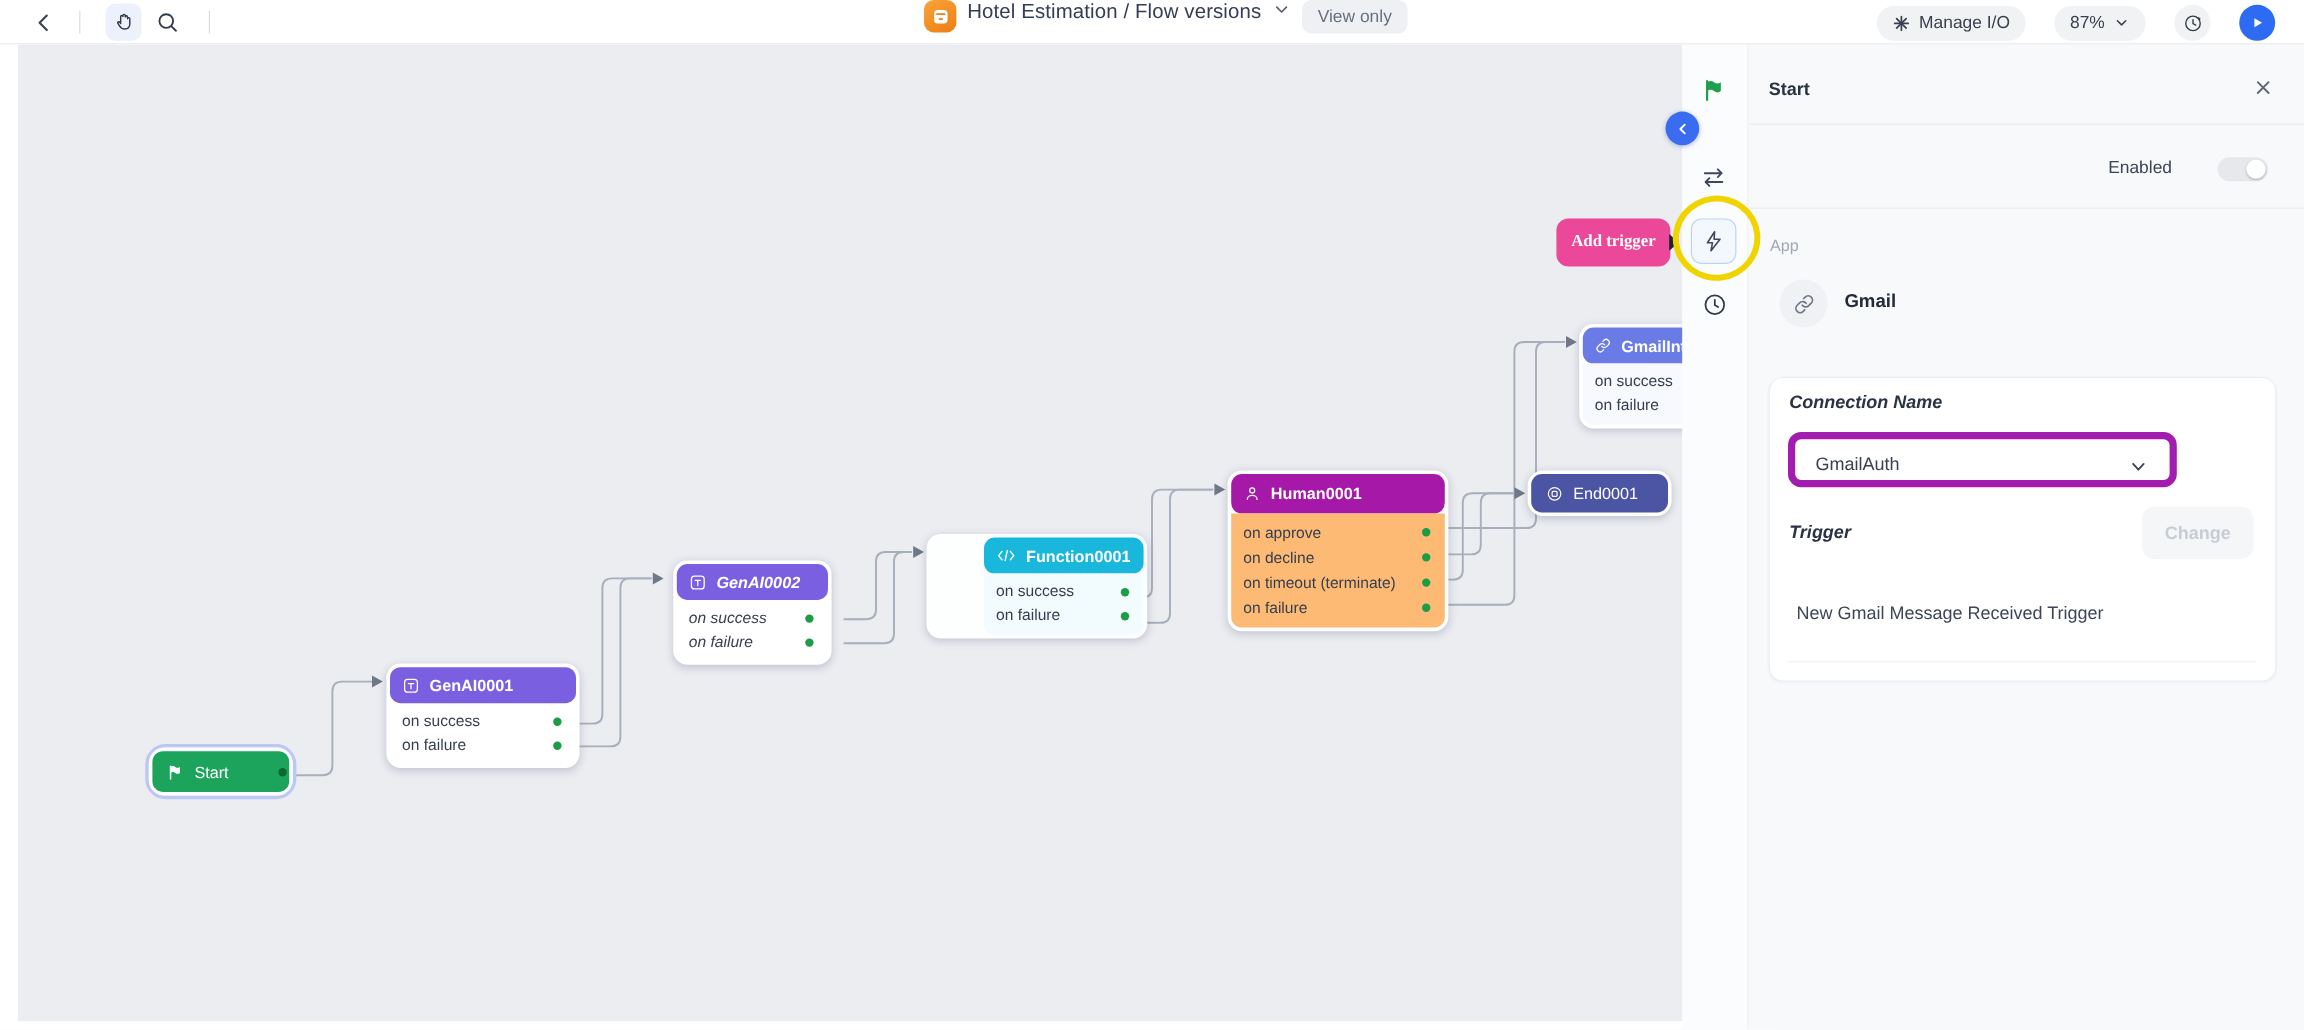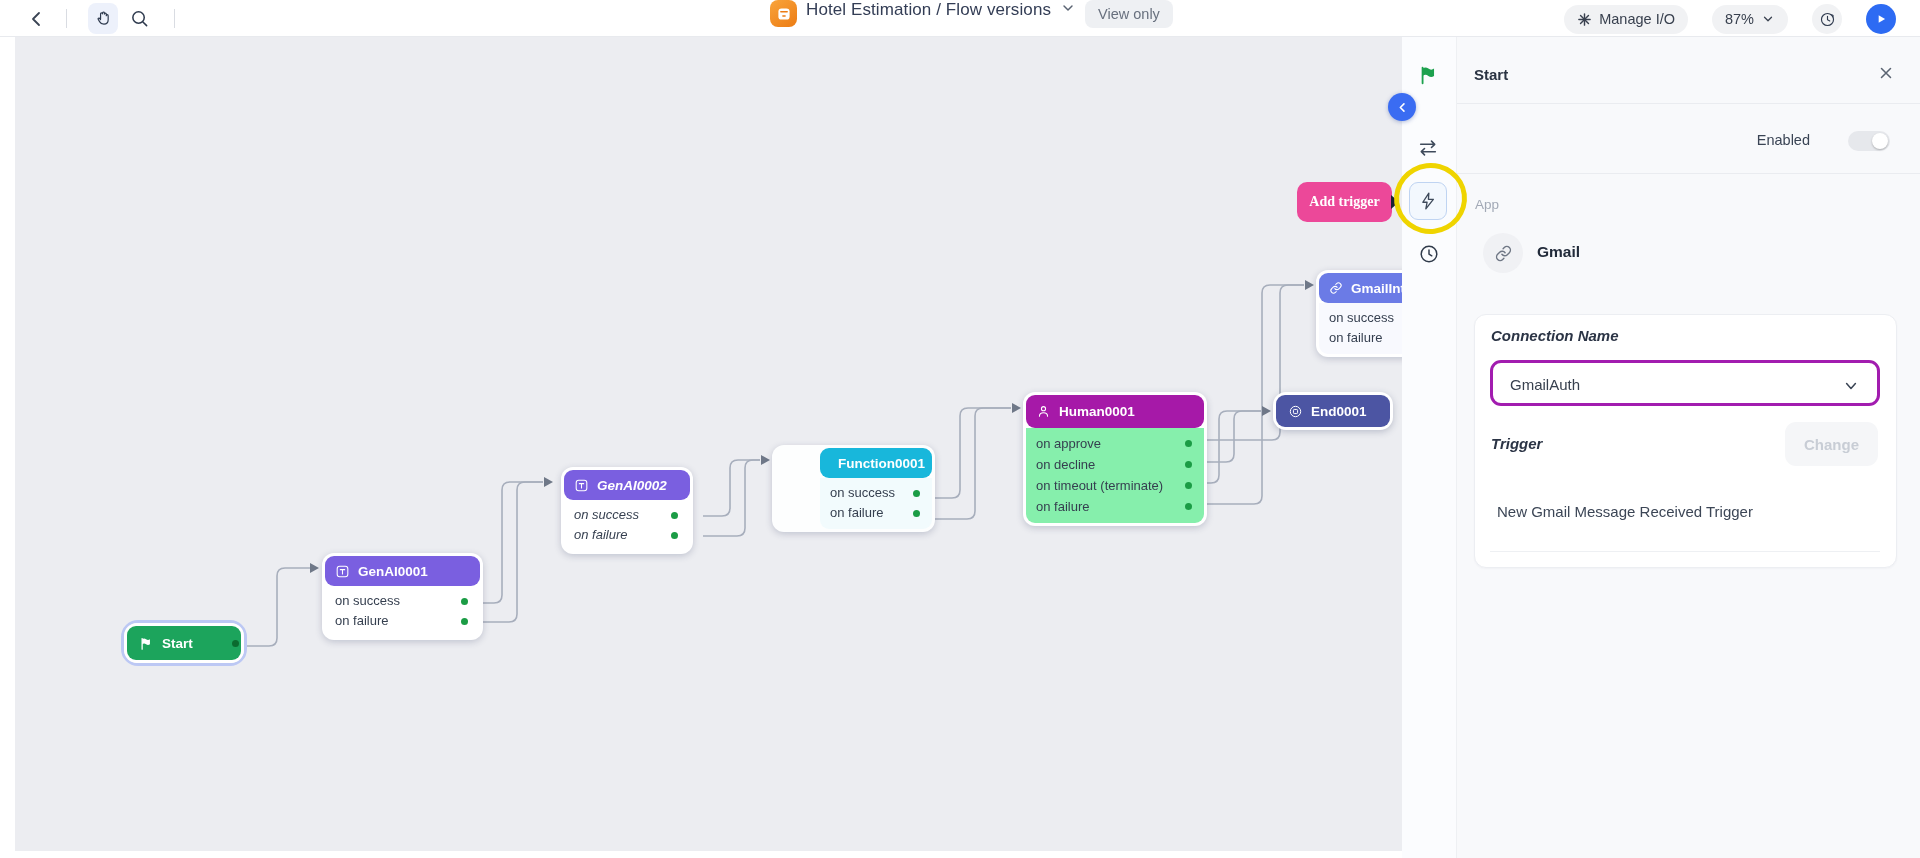--- a/index.html
+++ b/index.html
@@ -43,21 +43,21 @@
   .nbody { padding:5px 0 6px; }
   .prow { position:relative; height:20px; line-height:20px; padding:0 26px 0 10px;
     font-size:13px; color:#353f4f; white-space:nowrap; }
   .pdot { position:absolute; right:12px; top:7px; width:7px; height:7px; border-radius:50%;
     background:#1b9c45; }
 
   
   .pill-node { position:absolute; background:#fff; border-radius:13px; padding:3px;
     box-shadow:0 2px 7px rgba(40,50,90,.25); }
   .pill-core { height:34px; border-radius:9px; display:flex; align-items:center; gap:8px;
-    padding:0 12px; color:#fff; font-size:13.5px; font-weight:700; }
+    padding:0 12px; color:#fff; font-size:13.5px; font-weight:400; }
   #start-ring { position:absolute; left:121px; top:620px; border:3px solid #bcc8f4;
     border-radius:17px; padding:0; background:transparent; z-index:6; }
 
   .tooltip-dark { position:absolute; left:1297px; top:182px; width:95px; height:40px;
     background:#ec4899; color:#fff; font-size:14px; font-weight:700; border-radius:10px;
     display:flex; align-items:center; justify-content:center; z-index:40;font-family:Liberation Serif, serif; }
   .tooltip-dark:after { content:""; position:absolute; right:-7px; top:13px; border-top:7px solid transparent;
     border-bottom:7px solid transparent; border-left:8px solid #1a2233; }
 
   
@@ -79,22 +79,22 @@
   #panel-close { position:absolute; right:23px; top:27px; width:20px; height:20px; cursor:pointer; }
   .lbl-gray { color:#a2a9b6; font-size:13.5px; }
   .toggle { position:absolute; width:42px; height:20px; border-radius:10px; background:#e6e8ec; cursor:pointer; }
   .toggle .knob { position:absolute; right:2px; top:2px; width:16px; height:16px; border-radius:50%;
     background:#fff; box-shadow:0 1px 2px rgba(0,0,0,.25); }
   .avatar-circle { position:absolute; width:40px; height:40px; border-radius:50%; background:#f0f1f4;
     display:flex; align-items:center; justify-content:center; }
   #panel-card { position:absolute; left:17px; top:277px; width:423px; height:254px; background:#fff;
     border:1px solid #eceef2; border-radius:12px; box-shadow:0 1px 2px rgba(40,50,90,.04); }
   .fld-label { position:absolute; font-size:15px; font-weight:700; color:#2b3445;font-style:italic; }
-  #conn-select { position:absolute; left:15px; top:45px; width:390px; height:46px; background:#fff;
-    border:3px solid #a21caf; border-radius:11px; cursor:pointer; }
+  #conn-select { position:absolute; left:15px; top:45px; width:324px; height:46px; background:#fff;
+    border:6px solid #a21caf; border-radius:11px; cursor:pointer; }
   #conn-select .val { position:absolute; left:17px; top:13px; font-size:15px; color:#38414f; }
   #change-btn { position:absolute; right:18px; top:107px; width:93px; height:44px; background:#f5f6f8;
     border:none; border-radius:11px; font-size:15px; font-weight:700; color:#c8cdd5;
     font-family:"Liberation Sans", sans-serif; }
   #trigger-name { position:absolute; left:22px; top:188px; font-size:15px; color:#3c4656; }
   .card-divider { position:absolute; left:15px; top:236px; width:390px; height:1px; background:#eef0f3; }
 </style>
 </head>
 <body>
 
@@ -226,21 +226,21 @@
             <path d="M8.5 9h7M12 9v7" stroke="#fff" stroke-width="1.7" stroke-linecap="round"></path>
           </svg>
         <span>GenAI0002</span>
       </div>
       <div class="nbody">
         <div class="prow"><span>on success</span><span class="pdot"></span></div>
         <div class="prow"><span>on failure</span><span class="pdot"></span></div>
       </div>
     </div>
 
-    <div class="node" style="left:772px;top:445px;width:163px;background:#fdfefe;padding-left:48px;">
+    <div class="node" style="left:772px;top:445px;width:184px;background:#fdfefe;padding-left:48px;">
       <div class="nhead" style="background:#18b7db;">
         <svg width="17" height="14" viewBox="0 0 24 20">
             <g fill="none" stroke="#fff" stroke-width="1.7" stroke-linecap="round" stroke-linejoin="round">
               <polyline points="7,5 3,10 7,15"></polyline>
               <polyline points="17,5 21,10 17,15"></polyline>
               <line x1="13.3" y1="4" x2="10.7" y2="16"></line>
             </g>
           </svg>
         <span>Function0001</span>
       </div>
@@ -251,21 +251,21 @@
     </div>
 
     <div class="node" style="left:1023px;top:392px;width:184px;">
       <div class="nhead" style="background:#a619a8;height:33px;">
         <svg width="15" height="15" viewBox="0 0 24 24">
             <circle cx="12" cy="7.5" r="3.3" fill="none" stroke="#fff" stroke-width="1.7"></circle>
             <path d="M5.5 19.5c0-3.3 2.9-5.5 6.5-5.5s6.5 2.2 6.5 5.5" fill="none" stroke="#fff" stroke-width="1.7" stroke-linecap="round"></path>
           </svg>
         <span>Human0001</span>
       </div>
-      <div class="nbody" style="background:#86efac;border-radius:0 0 9px 9px;">
+      <div class="nbody" style="background:#fdba74;border-radius:0 0 9px 9px;">
         <div class="prow" style="height:21px;line-height:21px;"><span>on approve</span><span class="pdot" style="top:7px;"></span></div>
         <div class="prow" style="height:21px;line-height:21px;"><span>on decline</span><span class="pdot" style="top:7px;"></span></div>
         <div class="prow" style="height:21px;line-height:21px;"><span>on timeout (terminate)</span><span class="pdot" style="top:7px;"></span></div>
         <div class="prow" style="height:21px;line-height:21px;"><span>on failure</span><span class="pdot" style="top:7px;"></span></div>
       </div>
     </div>
 
     <div class="node" style="left:1316px;top:270px;width:118px;">
       <div class="nhead" style="background:#6b7be6;">
         <svg width="14" height="14" viewBox="0 0 24 24">

